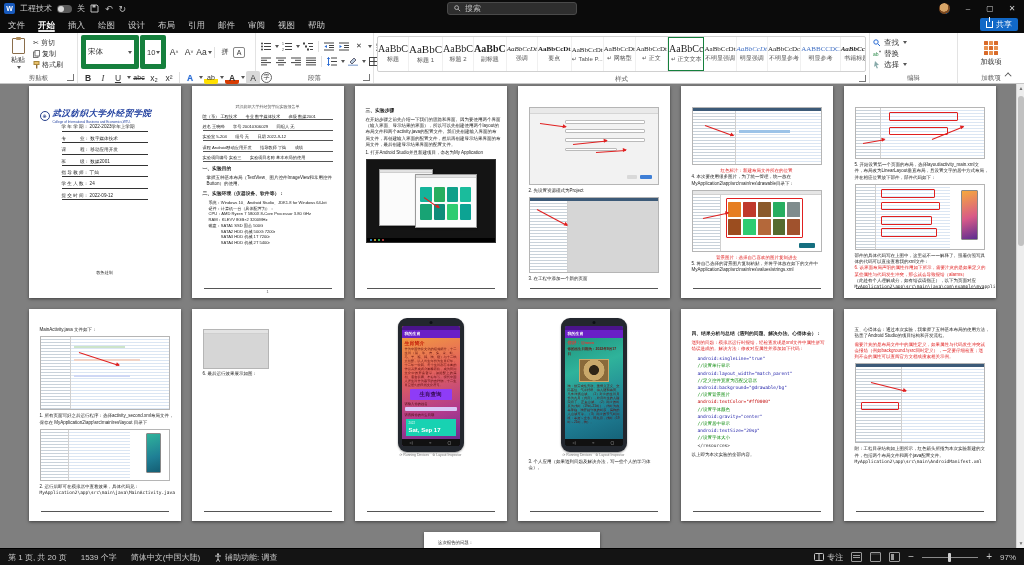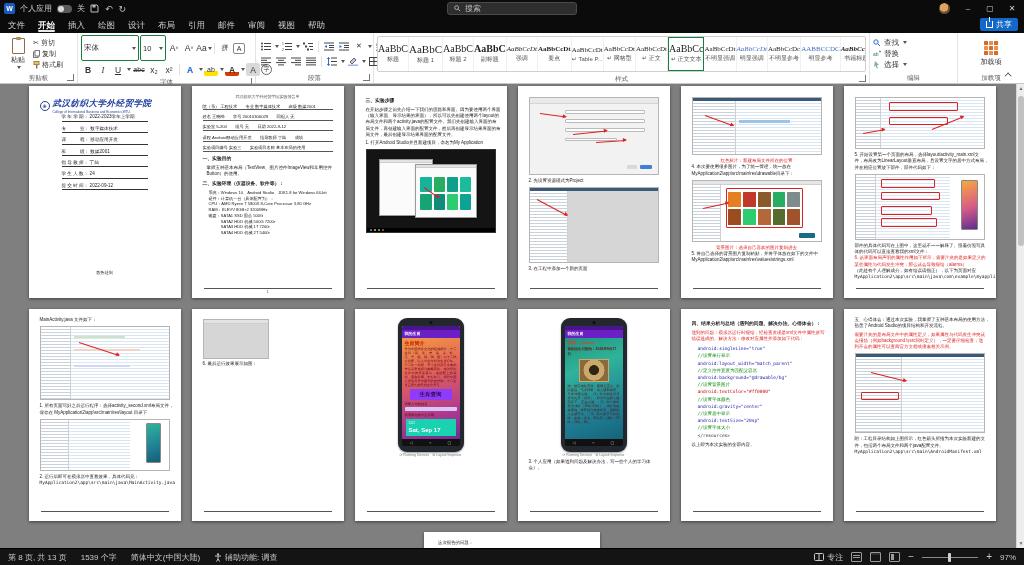--- a/index.html
+++ b/index.html
@@ -38,21 +38,21 @@
   .caret{width:0;height:0;border-left:2.5px solid transparent;border-right:2.5px solid transparent;border-top:3px solid #555;display:inline-block;margin-left:1px}
   
   .paste-big{display:flex;flex-direction:column;align-items:center;justify-content:center;width:30px;gap:1px;font-size:7px;color:#333}
   .clip{width:13px;height:16px;background:#fdfdfd;border:1px solid #8a6d4a;border-radius:1px;position:relative}
   .clip::before{content:"";position:absolute;top:-2px;left:3px;width:5px;height:3px;background:#b08d5a;border-radius:1px}
   .clip-col{display:flex;flex-direction:column;justify-content:center;gap:1px}
   .srow{display:flex;align-items:center;gap:2px;font-size:7px;color:#333;height:10px}
   
   .fontgrp .grp-body{flex-direction:column;align-items:flex-start;justify-content:center;gap:2px}
   .frow{display:flex;align-items:center;gap:1px}
-  .combo{height:12px;border:1px solid #15803d;border-radius:2px;font-size:7.5px;display:flex;align-items:center;justify-content:space-between;padding:12px 2px;background:#fff;color:#333}
+  .combo{height:12px;border:5px solid #15803d;border-radius:2px;font-size:7.5px;display:flex;align-items:center;justify-content:space-between;padding:12px 2px;background:#fff;color:#333}
   .sep{width:1px;height:11px;background:#e0e0e0;margin:0 2px}
   .u-b{font-weight:bold}.u-i{font-style:italic;font-family:"Liberation Serif",serif}.u-u{text-decoration:underline}.u-s{text-decoration:line-through;font-size:7px}
   .fx{color:#2b6cd4;font-weight:bold;text-shadow:0 0 1px #9cc0f0}
   .hl{background:linear-gradient(#fff 60%,#ffe000 60%);font-size:7px}
   .fc{background:linear-gradient(#fff 68%,#d83b01 68%);font-weight:bold}
   .shd{background:#d9d9d9}
   .enc{border:1px solid #666;border-radius:50%;font-size:6px;width:11px;height:11px}
   .ph-g{color:#333;font-size:7px}
   
   .pargrp .grp-body{flex-direction:column;align-items:flex-start;justify-content:center;gap:2px}
@@ -78,21 +78,21 @@
   .adgrid{width:14px;height:14px;display:grid;grid-template-columns:1fr 1fr 1fr;gap:1px}
   .adgrid i{background:#d86a2a;border-radius:0.5px}
   .adgrid i:nth-child(2n){background:#e8914f}
   .collapse{position:absolute;right:8px;bottom:3px;width:14px;height:11px;display:flex;align-items:center;justify-content:center}
   .chev{width:5px;height:5px;border-left:1px solid #555;border-top:1px solid #555;transform:rotate(45deg) translateY(2px)}
 
   
   .docarea{height:464px;background:#7f7f7f;position:relative;overflow:hidden;padding-top:2px}
   .pagerow{display:flex;justify-content:center;gap:11px;margin-bottom:11px}
   .page{width:152px;height:212px;background:#fff;box-shadow:0 1px 3px rgba(0,0,0,.5);position:relative;overflow:hidden;font-size:4.5px;color:#222;line-height:1.4}
-  .pg-in{padding:8px 11px;height:100%}
+  .pg-in{padding:18px 11px;height:100%}
   .vscroll{position:absolute;right:0;top:0;bottom:0;width:8px;background:#ededed;border-left:1px solid #d5d5d5}
   .vthumb{position:absolute;left:1px;width:6px;top:12px;height:150px;background:#c1c1c1;border-radius:3px}
   .varrow{position:absolute;left:0;width:8px;height:9px;color:#707070;font-size:5px;text-align:center;line-height:9px}
 
   
   .p1-head{display:flex;align-items:center;gap:3px;margin-top:4px}
   .p1-logo{width:10px;height:10px;border:1px solid #27408b;border-radius:50%;color:#27408b;font-size:5px;display:flex;align-items:center;justify-content:center;flex:none}
   .p1-uni{color:#1f3e9e;font-size:8.5px;font-weight:bold;font-style:italic;font-family:"Liberation Serif",serif;letter-spacing:.5px;white-space:nowrap}
   .p1-eng{color:#1f3e9e;font-size:3.2px}
   .p1-title{text-align:center;font-size:15px;letter-spacing:4px;margin:34px 0 30px;color:#111;font-family:"Liberation Serif",serif}
@@ -175,21 +175,21 @@
   .zoomtrack{width:56px;height:1px;background:#8a8a8a;position:relative}
   .zoomthumb{position:absolute;left:26px;top:-4px;width:3px;height:9px;background:#cfcfcf;border-radius:1px}
   .zi{font-size:10px;color:#c9c9c9;line-height:1}
 </style>
 </head>
 <body>
 
 <div class="titlebar">
   <div class="tb-left">
     <div class="word-ico">W</div>
-    <span>个人应用</span>
+    <span>工程技术</span>
     <span class="toggle">
         <i></i>
       </span>
     <span>关</span>
     <span class="qat">
       <span>
           <svg class="mini" width="9" height="9" viewBox="0 0 9 9">
             <path d="M1 1h6l1 1v6H1z" fill="none" stroke="#bdbdbd"></path>
             <rect x="2.5" y="1" width="3" height="2.5" fill="#bdbdbd"></rect>
           </svg>
@@ -927,21 +927,21 @@
   </div>
 
   <div class="vscroll">
     <div class="varrow" style="top:0">▲</div>
     <div class="vthumb"></div>
     <div class="varrow" style="bottom:0">▼</div>
   </div>
 </div>
 
 <div class="statusbar">
-  <span class="st-item">第 8 页, 共 13 页</span>
+  <span class="st-item">第 1 页, 共 20 页</span>
   <span class="st-item">1539 个字</span>
   <span class="st-item">简体中文(中国大陆)</span>
   <span class="st-item">
     <svg class="mini" width="8" height="9" viewBox="0 0 8 9">
         <circle cx="4" cy="1.3" r="1.1" fill="#c9c9c9"></circle>
         <path d="M1 3h6M4 3v3M4 6L2.4 8.6M4 6l1.6 2.6" stroke="#c9c9c9" fill="none"></path>
       </svg>
     <span>辅助功能: 调查</span>
   </span>
   <div class="st-right">

